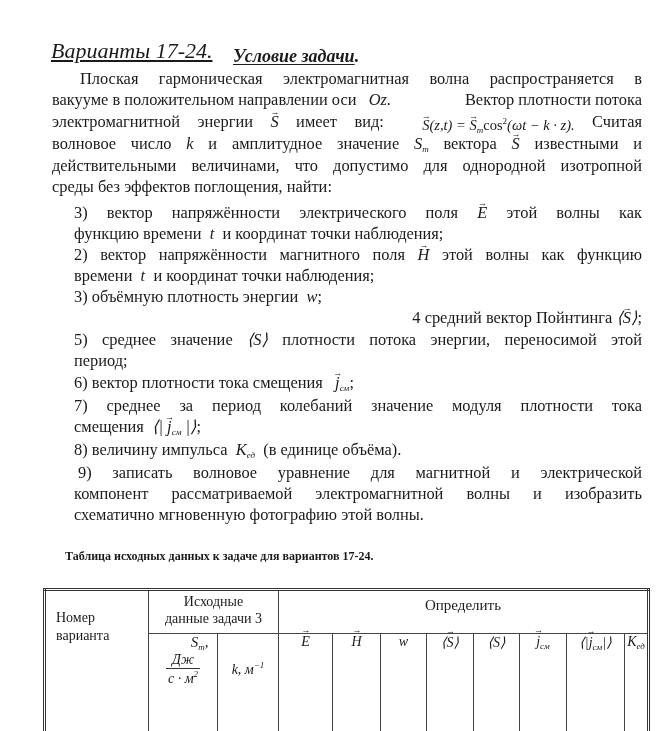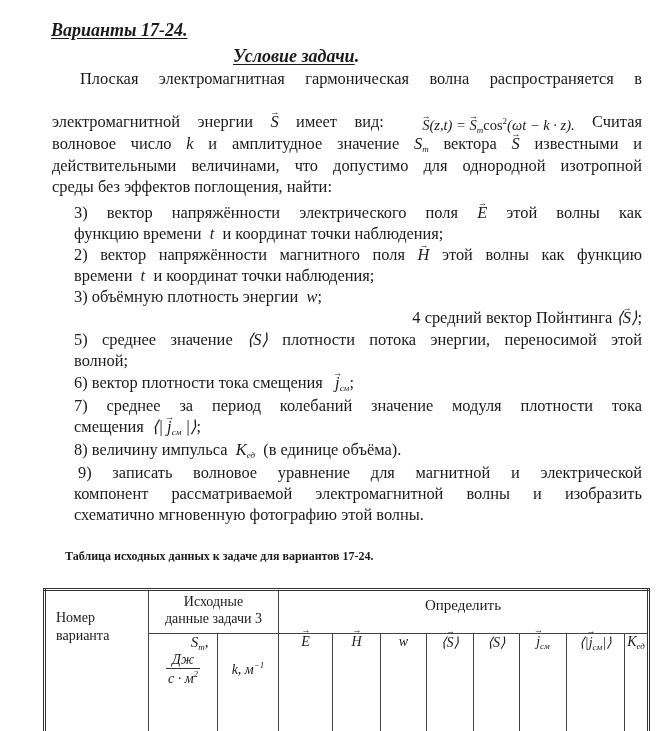--- a/index.html
+++ b/index.html
@@ -1,19 +1,19 @@
 <!DOCTYPE html>
 <html><head>
   <meta charset="utf-8">
   <style>
     html, body { margin: 0; padding: 0; background: #ffffff; }
     body { width: 666px; height: 731px; position: relative; overflow: hidden;
       font-family: "Liberation Serif", "DejaVu Serif", serif; color: #1a1a1a; }
     .abs { position: absolute; }
-    .variants-title { left: 51px; top: 20px; font-size: 18px; font-weight: bold; font-style: italic;
+    .variants-title { left: 51px; top: 38px; font-size: 22px; font-weight: normal; font-style: italic;
       text-decoration: underline; text-underline-offset: 2px; }
     .cond-title { left: 233px; top: 46px; font-size: 18px; font-weight: bold; font-style: italic; }
     .cond-title .u { text-decoration: underline; text-underline-offset: 2px; }
     .para { left: 52px; width: 590px; font-size: 16.4px; line-height: 21px; }
     .line { position: absolute; left: 0; right: 0; white-space: nowrap; }
     .jl { display: flex; justify-content: space-between; white-space: nowrap; }
     .m { font-style: italic; font-family: "Liberation Serif", serif; }
     .vec { position: relative; display: inline-block; }
     .vec::before { content: "\2192"; position: absolute; top: -9px; left: 50%; transform: translateX(-45%); font-size: 9px; font-style: normal; }
     sub { font-size: 9px; vertical-align: -3px; }
@@ -32,27 +32,32 @@
 </head>
 <body>
 
 <div class="abs variants-title">Варианты 17-24.</div>
 <div class="abs cond-title"><span class="u">Условие задачи</span><span>.</span></div>
 
 <div class="abs para" style="top:68px; height:130px;">
 
   <div class="line jl" style="top:0; left:28px;">
     <span>Плоская</span>
+    <span>гармоническая</span>
     <span>электромагнитная</span>
-    <span>гармоническая</span>
     <span>волна</span>
     <span>распространяется</span>
     <span>в</span>
   </div>
 
+  <div class="line" style="top:21px;">
+    <span>вакууме в положительном направлении оси</span>&nbsp;&nbsp;
+    <span class="m">Oz.</span>&nbsp;
+    <span style="position:absolute; right:0;">Вектор плотности потока</span>
+  </div>
 
   <div class="line jl" style="top:43px;">
     <span>электромагнитной</span>
     <span>энергии</span>
     <span class="m vec">S</span>
     <span>имеет</span>
     <span>вид:</span>
     <span class="m" style="font-size:14.5px;margin-left:21px;">
       <span class="vec">S</span><span>(z,t) = </span><span class="vec">S</span><sub>m</sub><span style="font-style:normal;">cos</span><sup style="font-style:normal;">2</sup><span>(ωt − k · z).</span>
     </span>
@@ -131,21 +136,21 @@
     <span>5)</span>
     <span>среднее</span>
     <span>значение</span>
     <span class="m">⟨<span>S</span>⟩</span>
     <span>плотности</span>
     <span>потока</span>
     <span>энергии,</span>
     <span>переносимой</span>
     <span>этой</span>
   </div>
-  <div class="line" style="top:148px;">волной;</div>
+  <div class="line" style="top:148px;">период;</div>
 
   <div class="line" style="top:170px;">
     <span>6)  вектор плотности тока смещения</span>&nbsp;&nbsp;&nbsp;<span class="m"><span class="vec">j</span><sub>см</sub></span><span>;</span>
   </div>
 
   <div class="line jl" style="top:193px;">
     <span>7)</span>
     <span>среднее</span>
     <span>за</span>
     <span>период</span>

